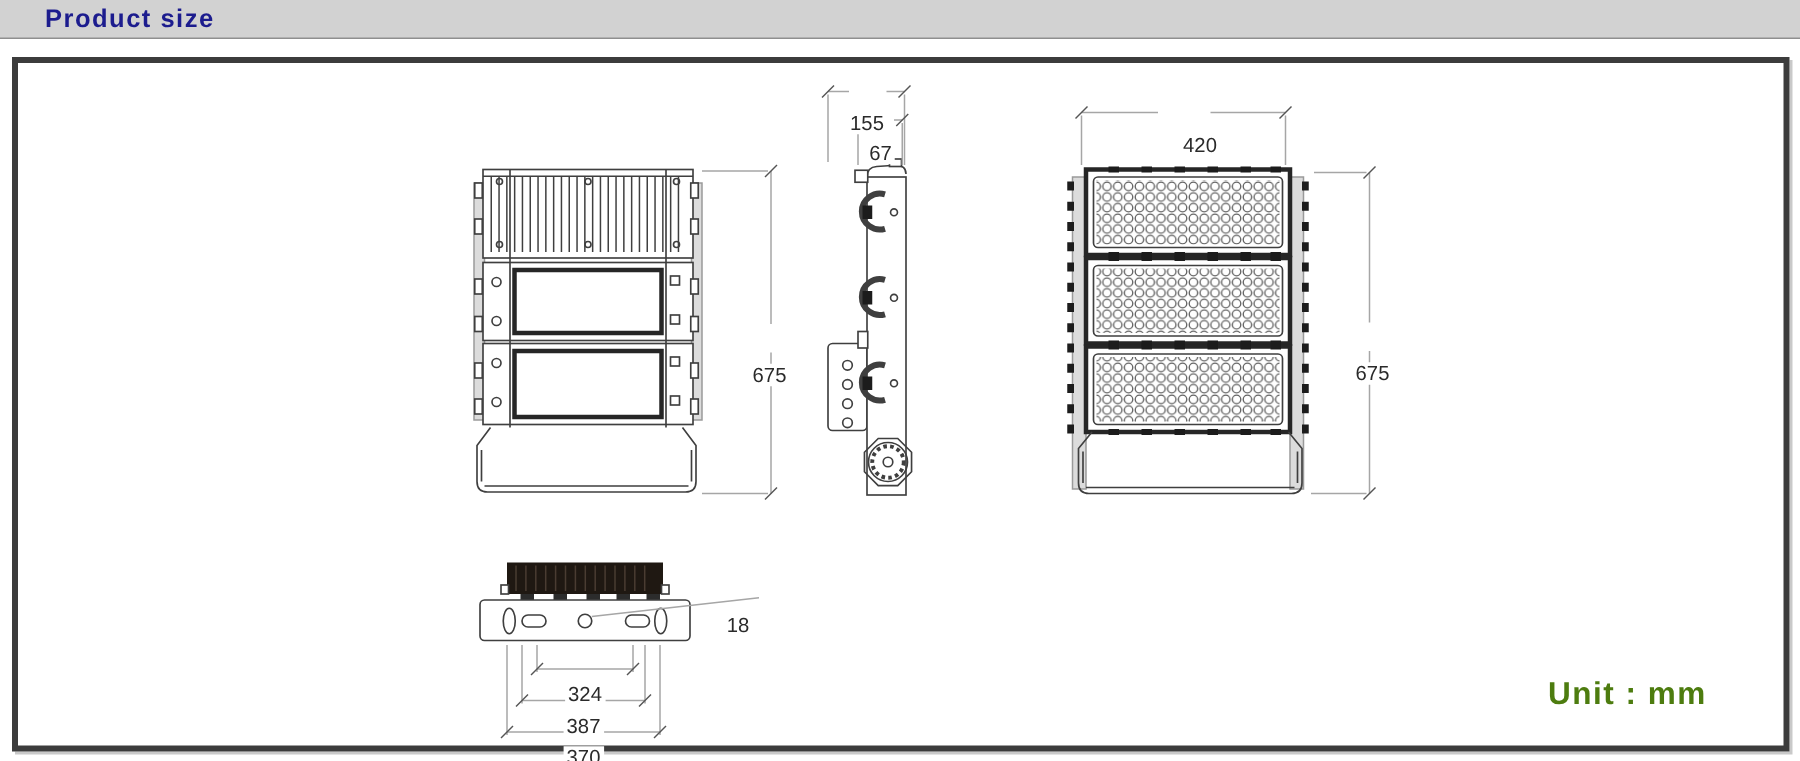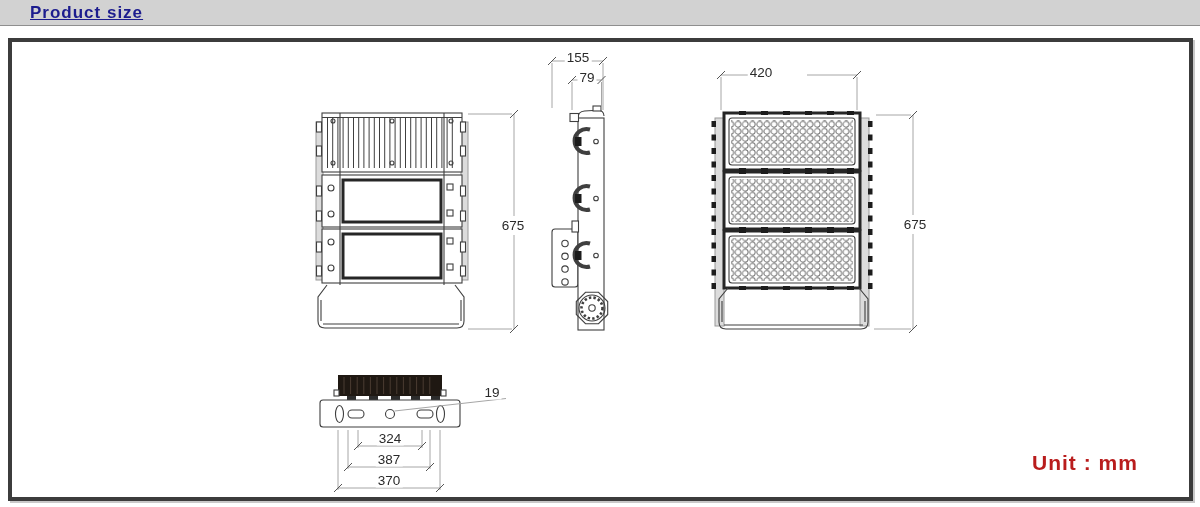--- a/index.html
+++ b/index.html
@@ -5,28 +5,28 @@
   :root{
     --title:#1c1c8e; --band-bg:#d2d2d2; --line:#3f3f3f; --dim-line:#a6a6a6;
     --dim-text:#2a2a2a; --heatsink-fill:#1f1812; --border:#3c3c3c;
   }
   *{margin:0;padding:0;box-sizing:border-box;}
   html,body{width:1200px;height:507px;background:#fff;overflow:hidden;
     font-family:"Liberation Sans",sans-serif;}
   .band{position:absolute;left:0;top:0;width:1200px;height:26px;
     background:var(--band-bg);border-bottom:1px solid #8f8f8f;}
   .band span{position:absolute;left:30px;top:3px;font-size:17px;font-weight:bold;
-    color:var(--title);letter-spacing:1px;text-decoration:underline;}
+    color:var(--title);letter-spacing:1px;}
   .canvas-box{position:absolute;left:8px;top:38px;width:1185px;height:463px;
     background:#fff;border:4px solid var(--border);box-shadow:2px 2px 0 #c9c9c9;}
   svg.art{position:absolute;left:0;top:0;width:1200px;height:507px;z-index:2;}
   .dim-label{position:absolute;z-index:3;font-size:13.5px;color:var(--dim-text);
-    transform:translate(-50%,-50%);white-space:nowrap;background:#fff;padding:0 2px;}
+    transform:translate(-50%,-50%);white-space:nowrap;background:#fff;padding:0 2px;margin-top:25px;}
   .unit{position:absolute;left:1032px;top:451px;z-index:3;font-size:21px;
-    font-weight:bold;color:#b91c1c;letter-spacing:1px;}
+    font-weight:bold;color:#4d7c0f;letter-spacing:1px;}
   
   .ln{stroke:var(--line);fill:none;stroke-width:1.1;}
   .ln2{stroke:var(--line);fill:#fff;stroke-width:1.1;}
   .thk{stroke:#262626;fill:#fff;stroke-width:3;}
   .dim{stroke:var(--dim-line);fill:none;stroke-width:1;}
   .blk{fill:#1c1c1c;}
   .gry{fill:#dcdcdc;stroke:#9a9a9a;stroke-width:1;}
   .arc{stroke:var(--line);stroke-width:4;fill:none;}
   .knb{stroke:var(--line);stroke-width:2.6;fill:none;stroke-dasharray:2.4 2.2;}
   .hs{fill:var(--heatsink-fill);}
@@ -302,22 +302,22 @@
         <line x1="418" y1="450" x2="426" y2="442" class="tick"></line>
         <line x1="344" y1="471" x2="352" y2="463" class="tick"></line>
         <line x1="426" y1="471" x2="434" y2="463" class="tick"></line>
         <line x1="334" y1="492" x2="342" y2="484" class="tick"></line>
         <line x1="436" y1="492" x2="444" y2="484" class="tick"></line>
       </g>
   </g>
 </svg>
 
 <div class="dim-label" style="left:578px;top:57px">155</div>
-<div class="dim-label" style="left:587px;top:77px">79</div>
-<div class="dim-label" style="left:761px;top:72px">420</div>
+<div class="dim-label" style="left:587px;top:77px">67</div>
+<div class="dim-label" style="left:800px;top:72px">420</div>
 <div class="dim-label" style="left:513px;top:225px">675</div>
 <div class="dim-label" style="left:915px;top:224px">675</div>
-<div class="dim-label" style="left:492px;top:392px">19</div>
+<div class="dim-label" style="left:492px;top:392px">18</div>
 <div class="dim-label" style="left:390px;top:438px">324</div>
 <div class="dim-label" style="left:389px;top:459px">387</div>
 <div class="dim-label" style="left:389px;top:480px">370</div>
 
 <div class="unit">Unit : mm</div>
 
 </body></html>

